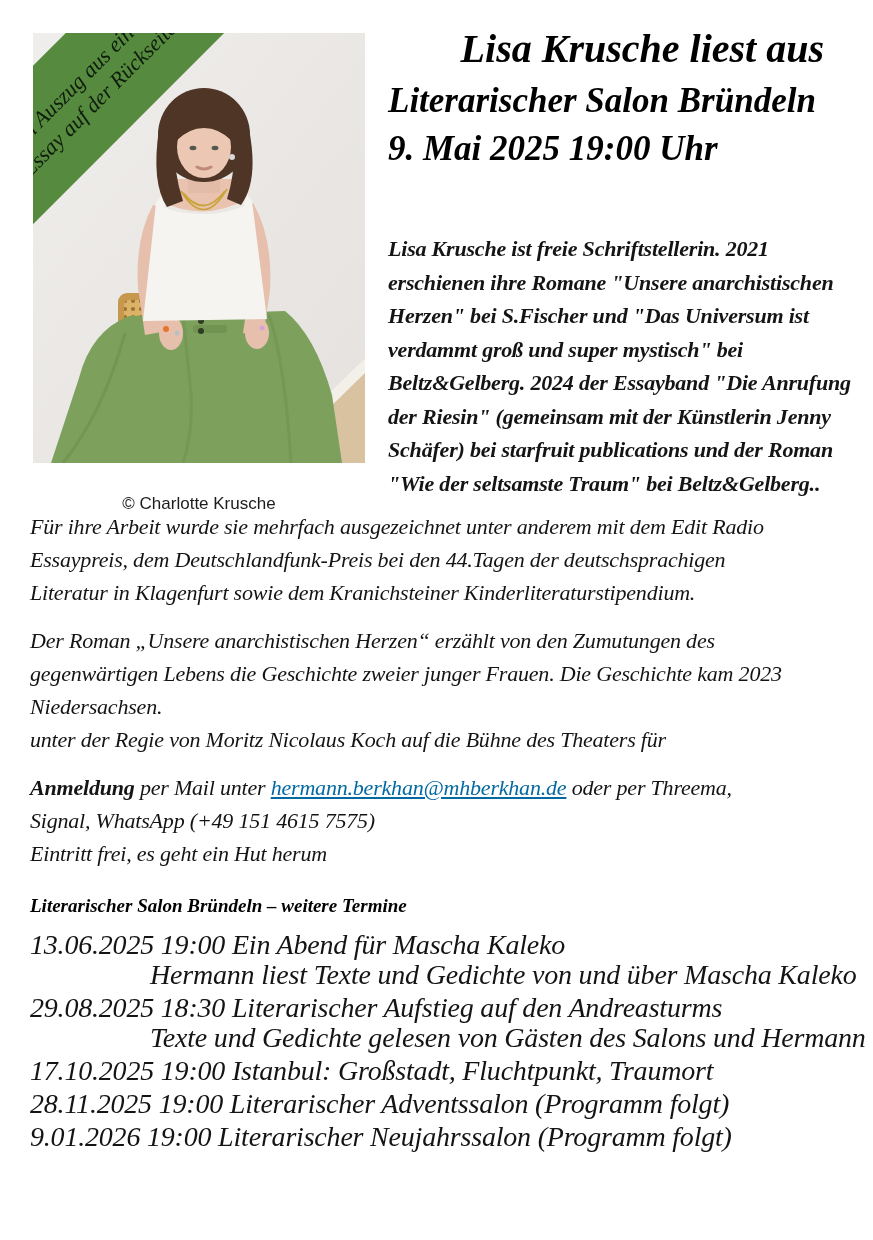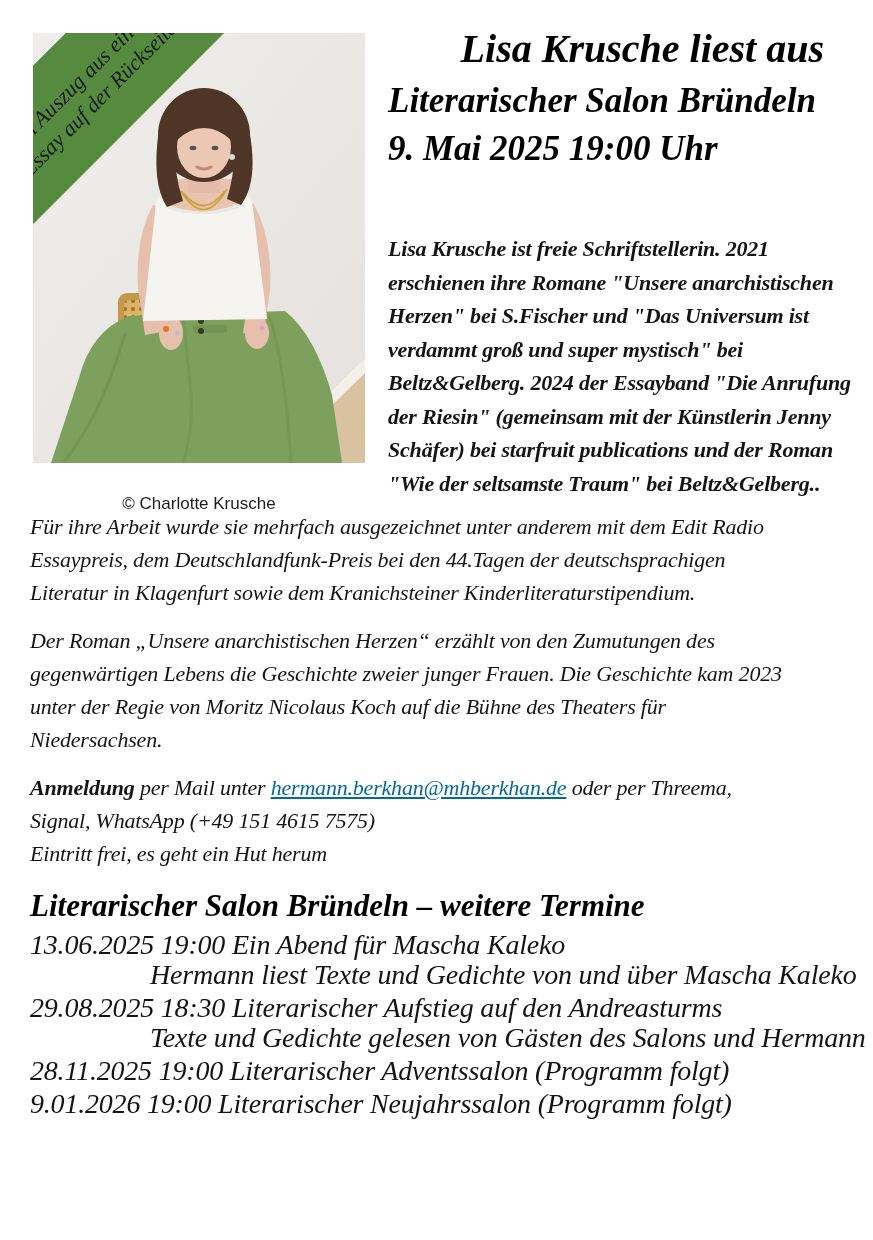--- a/index.html
+++ b/index.html
@@ -53,21 +53,21 @@
   .flow { position:absolute; left:30px; top:510px; width:840px; }
   .para { margin-bottom:15px; }
   .para-line, .reg-line {
     font-style:italic; font-size:22px; line-height:33px;
     letter-spacing:-0.2px; white-space:nowrap;
   }
   .registration { margin-bottom:20px; }
   .reg-label { font-weight:bold; }
   .email-link { color:#0369a1; text-decoration:underline; cursor:pointer; }
   .termine-heading {
-    font-weight:bold; font-style:italic; font-size:31px; line-height:31px;
+    font-weight:bold; font-style:italic; font-size:19px; line-height:31px;
     margin-bottom:9px; white-space:nowrap; color:#000;
   }
   .termine-item { margin-bottom:3px; }
   .item-main, .item-detail {
     font-style:italic; font-size:28px; line-height:30px;
     letter-spacing:-0.2px; white-space:nowrap;
   }
   .item-detail { padding-left:120px; }
 </style>
 </head>
@@ -160,41 +160,42 @@
 
     <div class="para">
       <div class="para-line">Für ihre Arbeit wurde sie mehrfach ausgezeichnet unter anderem mit dem Edit Radio</div>
       <div class="para-line">Essaypreis, dem Deutschlandfunk-Preis bei den 44.Tagen der deutschsprachigen</div>
       <div class="para-line">Literatur in Klagenfurt sowie dem Kranichsteiner Kinderliteraturstipendium.</div>
     </div>
 
     <div class="para">
       <div class="para-line">Der Roman „Unsere anarchistischen Herzen“ erzählt von den Zumutungen des</div>
       <div class="para-line">gegenwärtigen Lebens die Geschichte zweier junger Frauen. Die Geschichte kam 2023</div>
+      <div class="para-line">Niedersachsen.</div>
       <div class="para-line">unter der Regie von Moritz Nicolaus Koch auf die Bühne des Theaters für</div>
-      <div class="para-line">Niedersachsen.</div>
     </div>
 
     <div class="registration">
       <div class="reg-line"><span class="reg-label">Anmeldung</span><span> per Mail unter </span><a class="email-link" href="#">hermann.berkhan@mhberkhan.de</a><span> oder per Threema,</span></div>
       <div class="reg-line">Signal, WhatsApp (+49 151 4615 7575)</div>
       <div class="reg-line">Eintritt frei, es geht ein Hut herum</div>
     </div>
 
     <div class="termine-heading">Literarischer Salon Bründeln – weitere Termine</div>
 
     <div class="termine-item">
       <div class="item-main">13.06.2025 19:00 Ein Abend für Mascha Kaleko</div>
       <div class="item-detail">Hermann liest Texte und Gedichte von und über Mascha Kaleko</div>
     </div>
     <div class="termine-item">
       <div class="item-main">29.08.2025 18:30 Literarischer Aufstieg auf den Andreasturms</div>
       <div class="item-detail">Texte und Gedichte gelesen von Gästen des Salons und Hermann</div>
     </div>
     <div class="termine-item">
+      <div class="item-main">17.10.2025 19:00 Istanbul: Großstadt, Fluchtpunkt, Traumort</div>
     </div>
     <div class="termine-item">
       <div class="item-main">28.11.2025 19:00 Literarischer Adventssalon (Programm folgt)</div>
     </div>
     <div class="termine-item">
       <div class="item-main">9.01.2026 19:00 Literarischer Neujahrssalon (Programm folgt)</div>
     </div>
 
   </div>
 </div>

